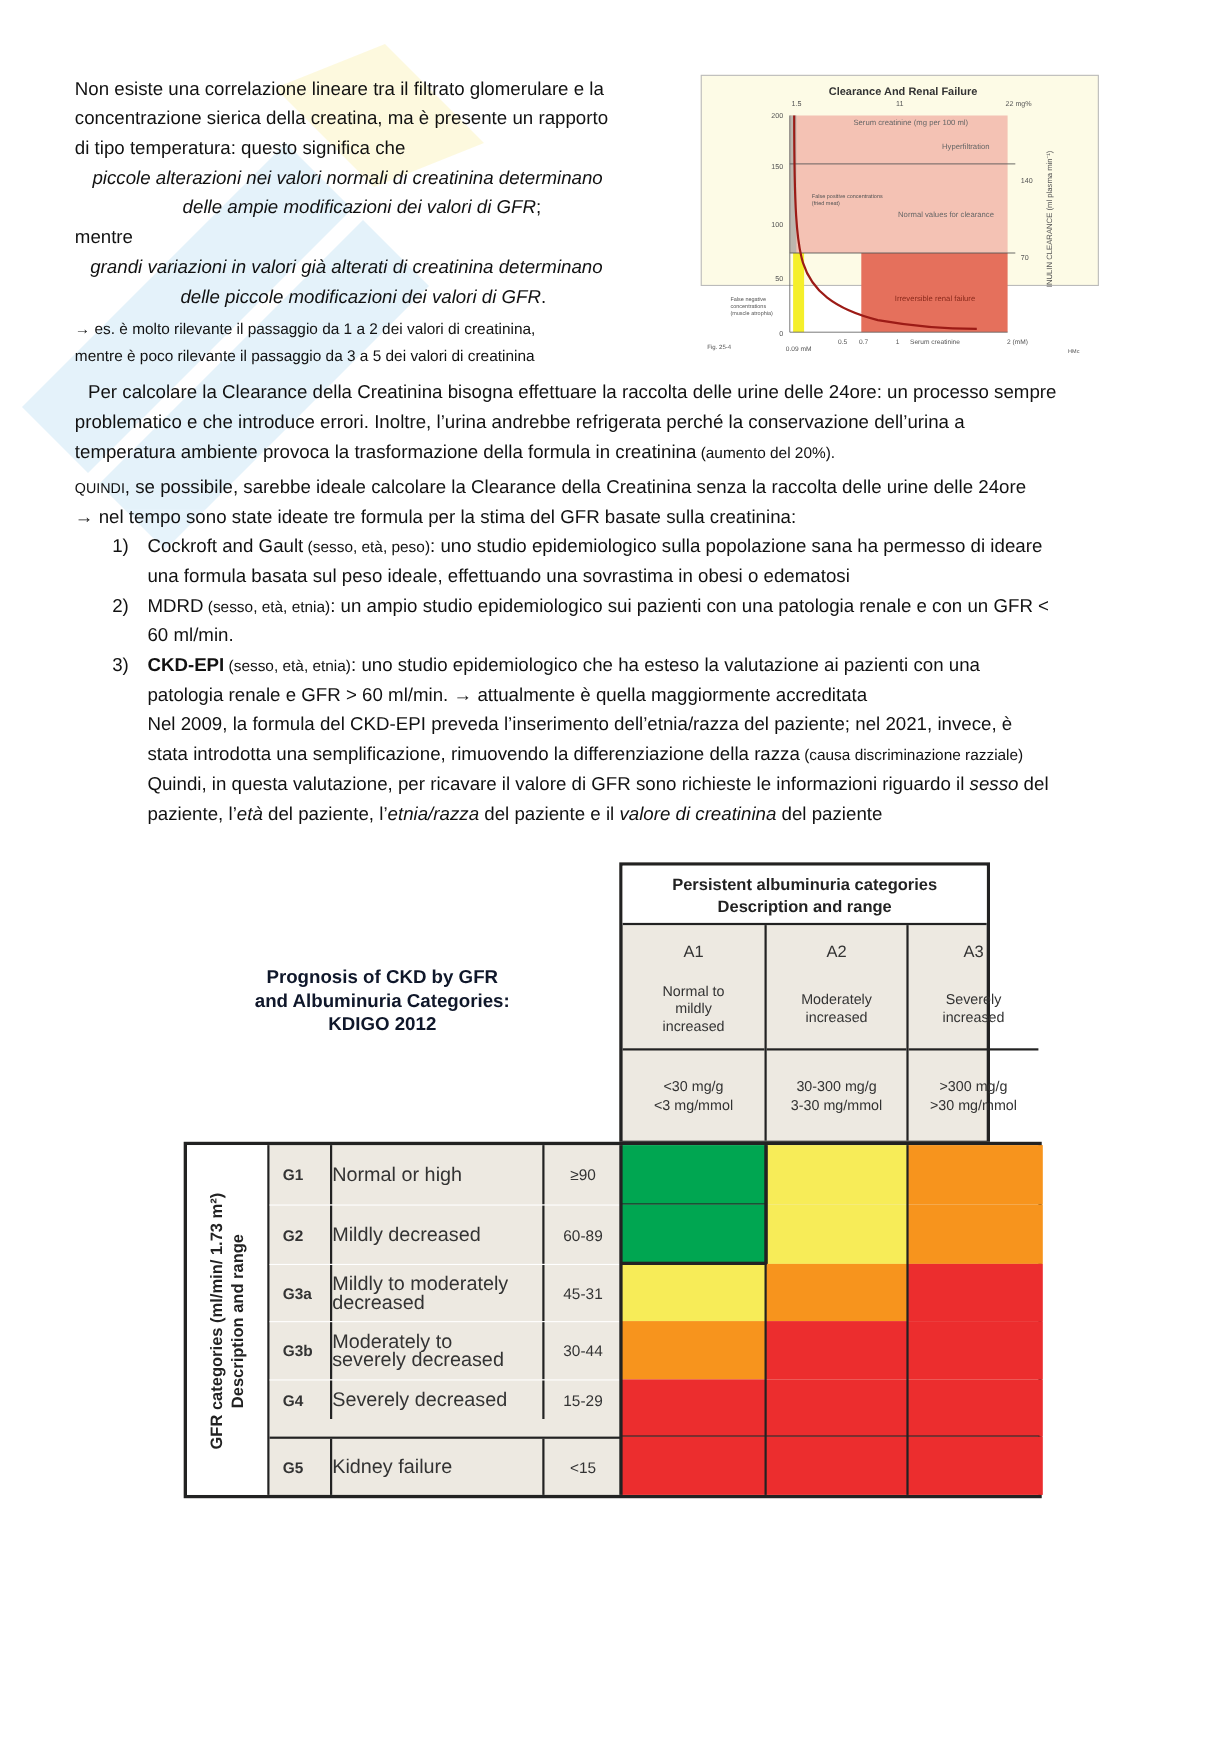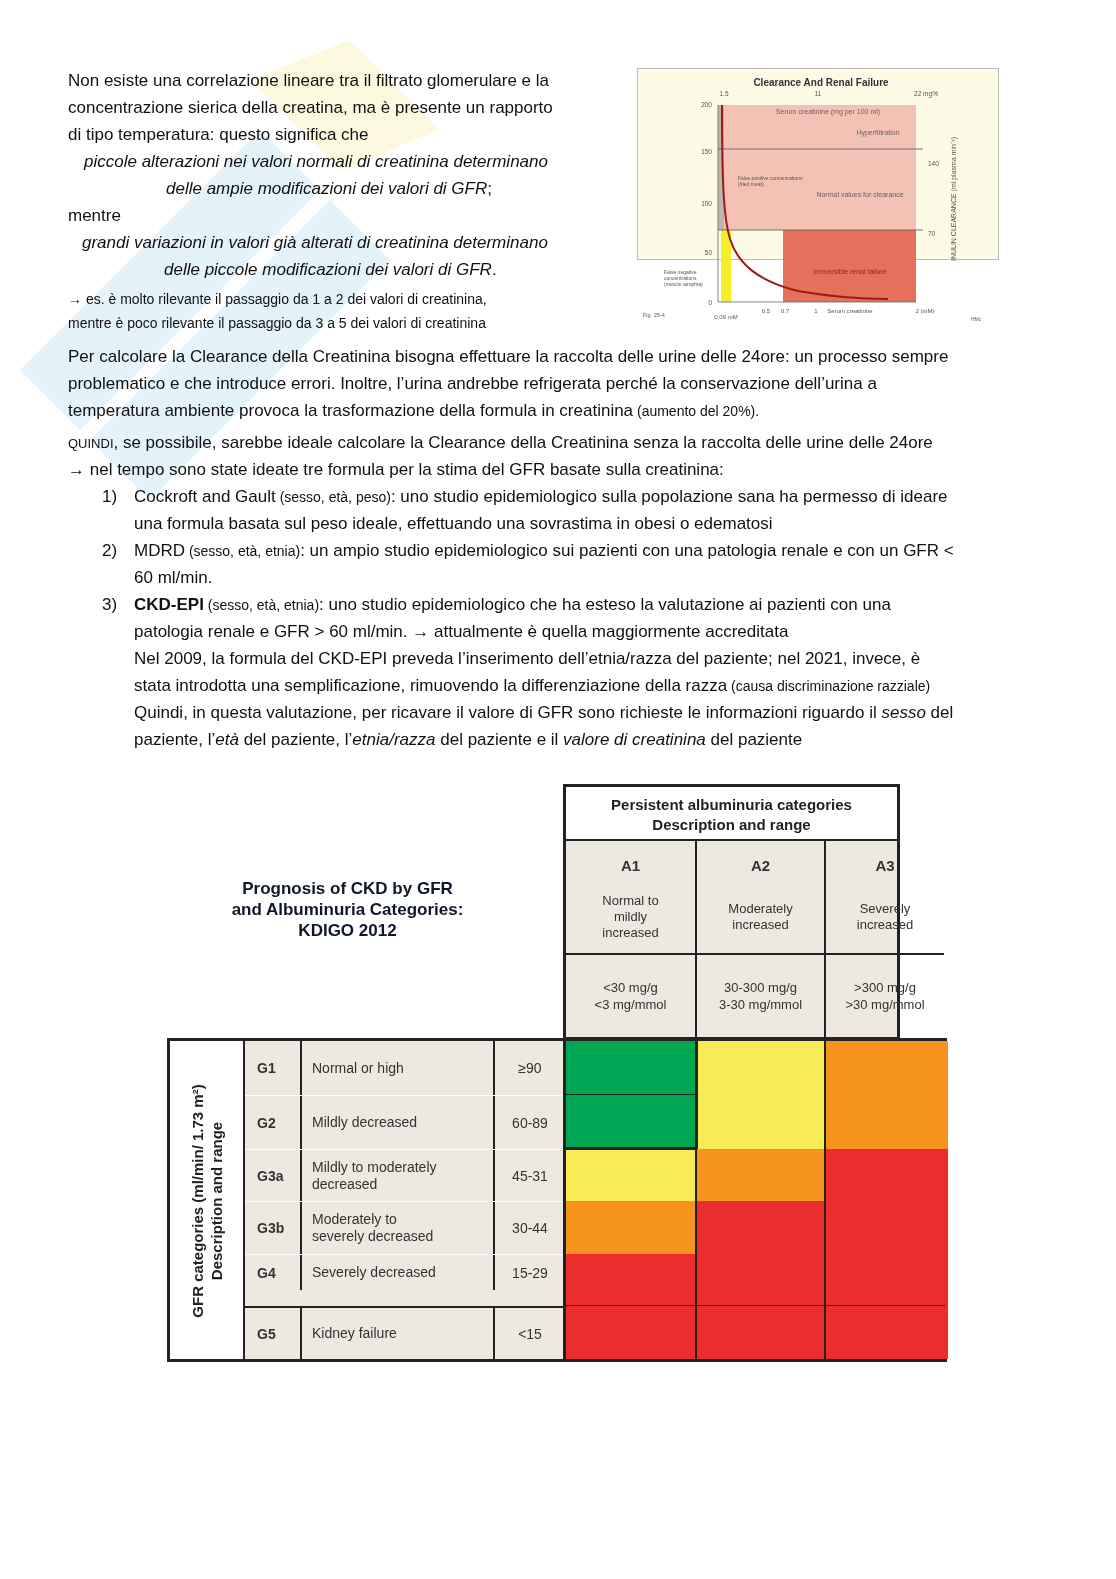--- a/index.html
+++ b/index.html
@@ -13,29 +13,29 @@
   .num { position:absolute; font-size:17px; line-height:27px; }
   
   .fig { position:absolute; left:637px; top:68px; width:362px; height:192px; background:#fdfbe6; border:1px solid #bbb; box-sizing:border-box; }
   .fig svg text { font-family:"Liberation Sans", sans-serif; }
   
   .kd-title { position:absolute; left:200px; top:878px; width:295px; text-align:center; font-weight:bold; font-size:17px; line-height:21px; color:#0f172a; }
   .hdr-box { position:absolute; left:563px; top:784px; width:337px; height:256px; border:3px solid #222; box-sizing:border-box; background:#ede9e1; }
   .hdr-top { position:absolute; left:0; top:0; right:0; height:54px; background:#fff; border-bottom:2px solid #222; text-align:center; font-weight:bold; font-size:15px; line-height:20px; padding-top:8px; box-sizing:border-box; color:#222; }
   .acol { position:absolute; top:54px; bottom:0; border-right:2px solid #222; text-align:center; box-sizing:border-box; color:#333; }
   .acol:last-child { border-right:none; }
-  .acol .code { position:absolute; top:16px; left:0; right:0; font-weight:bold; font-size:15px; }
+  .acol .code { position:absolute; top:16px; left:0; right:0; font-weight:normal; font-size:15px; }
   .acol .desc { position:absolute; top:44px; left:0; right:0; height:64px; display:flex; align-items:center; justify-content:center; font-size:13px; line-height:16px; white-space:pre-line; }
   .acol .range { position:absolute; top:112px; left:0; right:0; bottom:0; border-top:2px solid #222; display:flex; align-items:center; justify-content:center; font-size:13px; line-height:17px; white-space:pre-line; }
   .gfr-box { position:absolute; left:167px; top:1038px; width:780px; height:324px; border:3px solid #222; box-sizing:border-box; background:#ede9e1; }
   .gfr-side { position:absolute; left:0; top:0; width:75px; height:100%; background:#fff; border-right:2px solid #222; box-sizing:border-box; }
   .gfr-side-label { position:absolute; left:37px; top:160px; transform:translate(-50%,-50%) rotate(-90deg); white-space:nowrap; text-align:center; font-weight:bold; font-size:15px; line-height:19px; color:#222; }
   .grow { position:absolute; left:75px; width:320px; box-sizing:border-box; }
   .grow .gcode { position:absolute; left:0; top:0; width:57px; height:100%; border-right:2px solid #222; display:flex; align-items:center; padding-left:12px; box-sizing:border-box; font-weight:bold; font-size:14px; color:#333; }
-  .grow .gdesc { position:absolute; left:57px; top:0; width:193px; height:100%; border-right:2px solid #222; display:flex; align-items:center; padding-left:10px; box-sizing:border-box; font-size:14px; line-height:17px; color:#333; white-space:pre-line; }
+  .grow .gdesc { position:absolute; left:57px; top:0; width:193px; height:100%; border-right:2px solid #222; display:flex; align-items:center; box-sizing:border-box; font-size:18px; line-height:17px; color:#333; white-space:pre-line; }
   .grow .grange { position:absolute; left:250px; top:0; width:70px; height:100%; display:flex; align-items:center; justify-content:center; font-size:14px; color:#333; }
   .cell { position:absolute; box-sizing:border-box; }
   .vline { position:absolute; background:#222; }
   .hline { position:absolute; background:#222; }
 </style>
 </head>
 <body>
 
 <svg class="watermark" viewBox="0 0 560 480">
   <g opacity="0.13" fill="#3aa0e0">
@@ -98,21 +98,21 @@
     <text x="128" y="244" text-anchor="middle" font-size="6" fill="#555">0.5</text>
     <text x="147" y="244" text-anchor="middle" font-size="6" fill="#555">0.7</text>
     <text x="178" y="244" text-anchor="middle" font-size="6" fill="#555">1</text>
     <text x="212" y="244" text-anchor="middle" font-size="6" fill="#555">Serum creatinine</text>
     <text x="287" y="244" text-anchor="middle" font-size="6" fill="#555">2 (mM)</text>
     <text x="5" y="248" font-size="5.5" fill="#555">Fig. 25-4</text>
     <text x="333" y="252" font-size="5" fill="#555">HMc</text>
   </svg>
 </div>
 
-<div class="txt" style="left:68px;top:343px;">Per calcolare la Clearance della Creatinina bisogna effettuare la raccolta delle urine delle 24ore: un processo sempre</div>
+<div class="txt" style="left:80px;top:343px;">Per calcolare la Clearance della Creatinina bisogna effettuare la raccolta delle urine delle 24ore: un processo sempre</div>
 <div class="txt" style="left:68px;top:370px;">problematico e che introduce errori. Inoltre, l’urina andrebbe refrigerata perché la conservazione dell’urina a</div>
 <div class="txt" style="left:68px;top:397px;"><span>temperatura ambiente provoca la trasformazione della formula in creatinina</span><span class="small"> (aumento del 20%).</span></div>
 <div class="txt" style="left:68px;top:429px;"><span class="sc">QUINDI</span><span>, se possibile, sarebbe ideale calcolare la Clearance della Creatinina senza la raccolta delle urine delle 24ore</span></div>
 <div class="txt" style="left:68px;top:456px;">→ nel tempo sono state ideate tre formula per la stima del GFR basate sulla creatinina:</div>
 
 <div class="num" style="left:102px;top:483px;">1)</div>
 <div class="txt" style="left:134px;top:483px;"><span>Cockroft and Gault</span><span class="small"> (sesso, età, peso)</span><span>: uno studio epidemiologico sulla popolazione sana ha permesso di ideare</span></div>
 <div class="txt" style="left:134px;top:510px;">una formula basata sul peso ideale, effettuando una sovrastima in obesi o edematosi</div>
 
 <div class="num" style="left:102px;top:537px;">2)</div>

